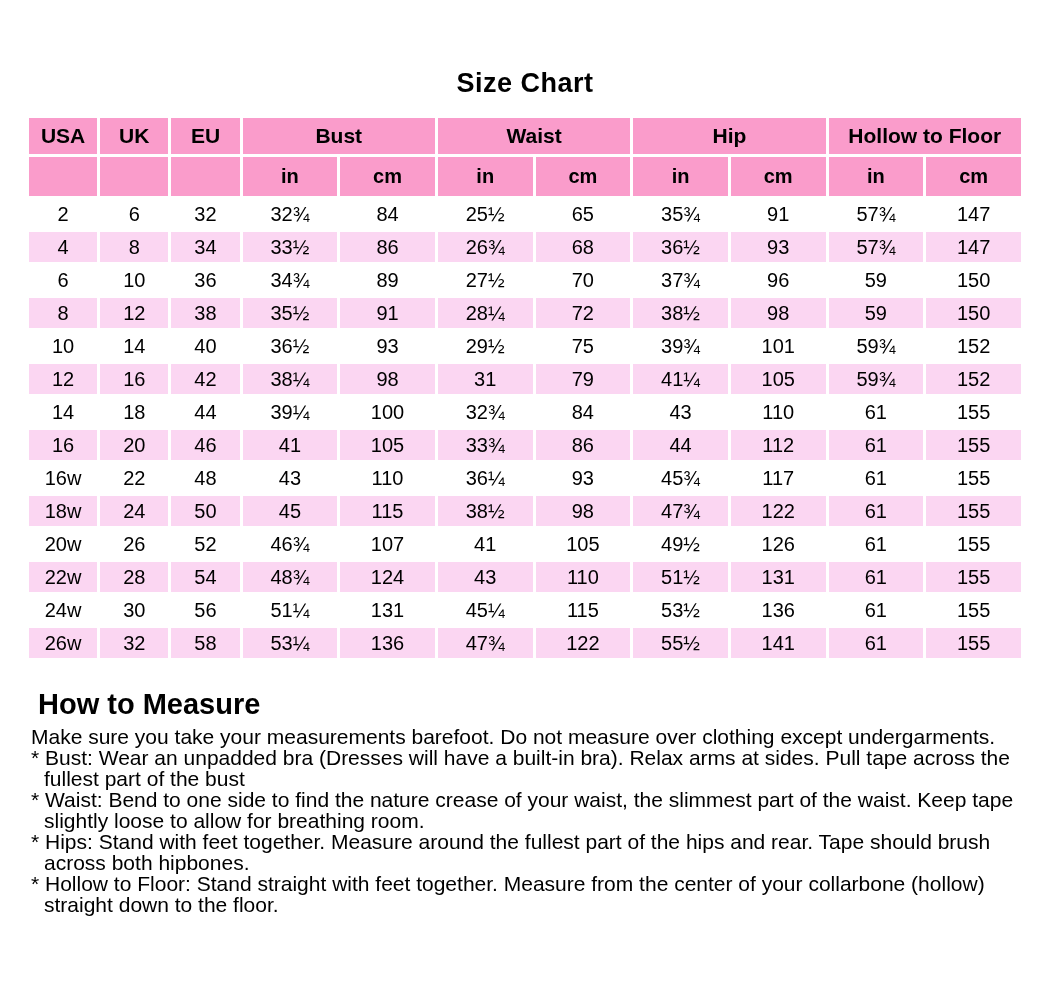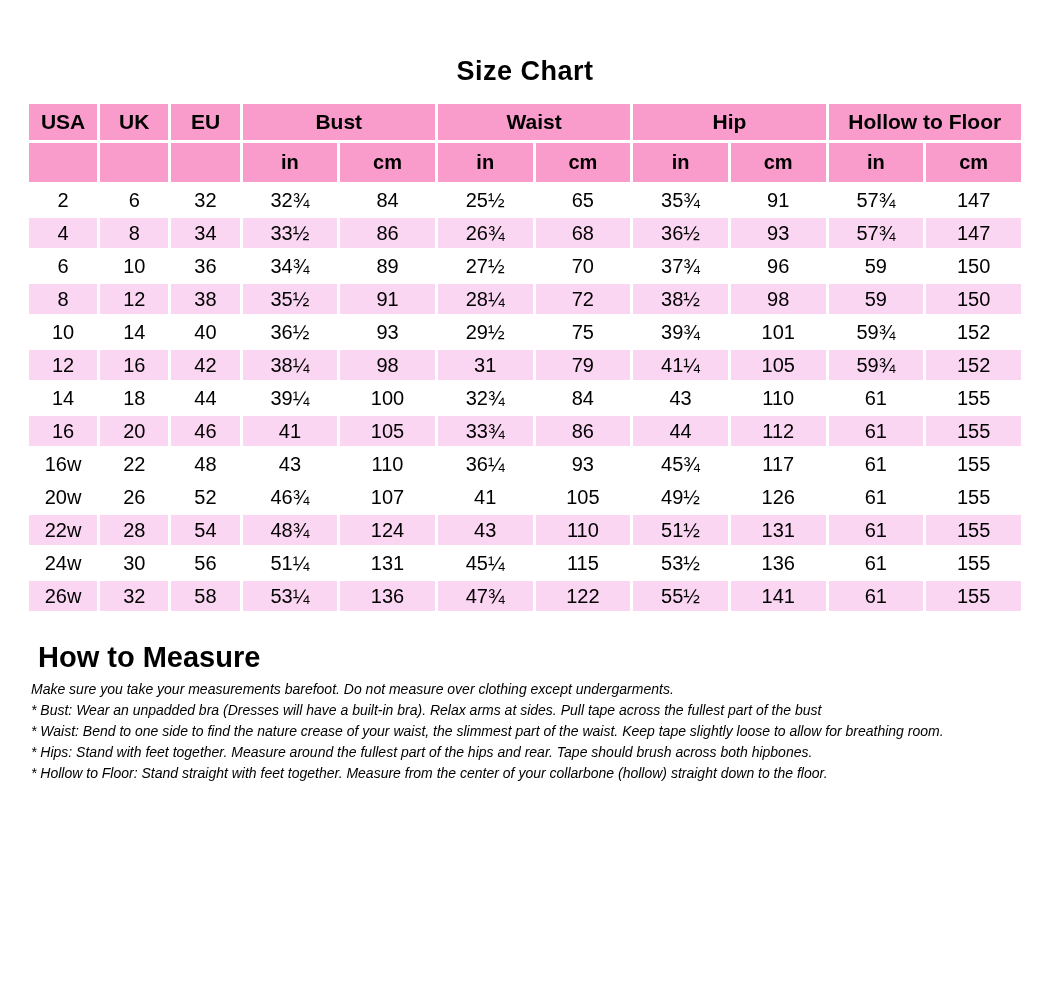--- a/index.html
+++ b/index.html
@@ -6,21 +6,21 @@
     margin: 0;
     padding: 0;
     background: #ffffff;
     width: 1050px;
     font-family: "Liberation Sans", "DejaVu Sans", sans-serif;
     color: #000000;
   }
   .page { width: 1050px; height: 1000px; overflow: hidden; }
 
   .page-title {
-    margin: 4px;
+    margin: 16px;
     padding-top: 52px;
     text-align: center;
     font-size: 27px;
     font-weight: bold;
     letter-spacing: 0.5px;
   }
 
   table.size-chart {
     border-collapse: separate;
     border-spacing: 3px;
@@ -59,23 +59,22 @@
   }
 
   .htm-heading {
     margin: 27px 0 5px 38px;
     font-size: 29px;
     font-weight: bold;
   }
 
   .measure {
     margin: 0 20px 0 31px;
-    font-size: 14px;
+    font-size: 21px;
     line-height: 21px;
-    font-style: italic;
   }
   .measure-item {
     padding-left: 13px;
     text-indent: -13px;
   }
 </style>
 </head>
 <body>
 
 <div class="page">
@@ -231,20 +230,33 @@
           <td>48</td>
           <td>43</td>
           <td>110</td>
           <td>36¼</td>
           <td>93</td>
           <td>45¾</td>
           <td>117</td>
           <td>61</td>
           <td>155</td>
         </tr>
+        <tr class="alt">
+          <td>18w</td>
+          <td>24</td>
+          <td>50</td>
+          <td>45</td>
+          <td>115</td>
+          <td>38½</td>
+          <td>98</td>
+          <td>47¾</td>
+          <td>122</td>
+          <td>61</td>
+          <td>155</td>
+        </tr>
         <tr>
           <td>20w</td>
           <td>26</td>
           <td>52</td>
           <td>46¾</td>
           <td>107</td>
           <td>41</td>
           <td>105</td>
           <td>49½</td>
           <td>126</td>

